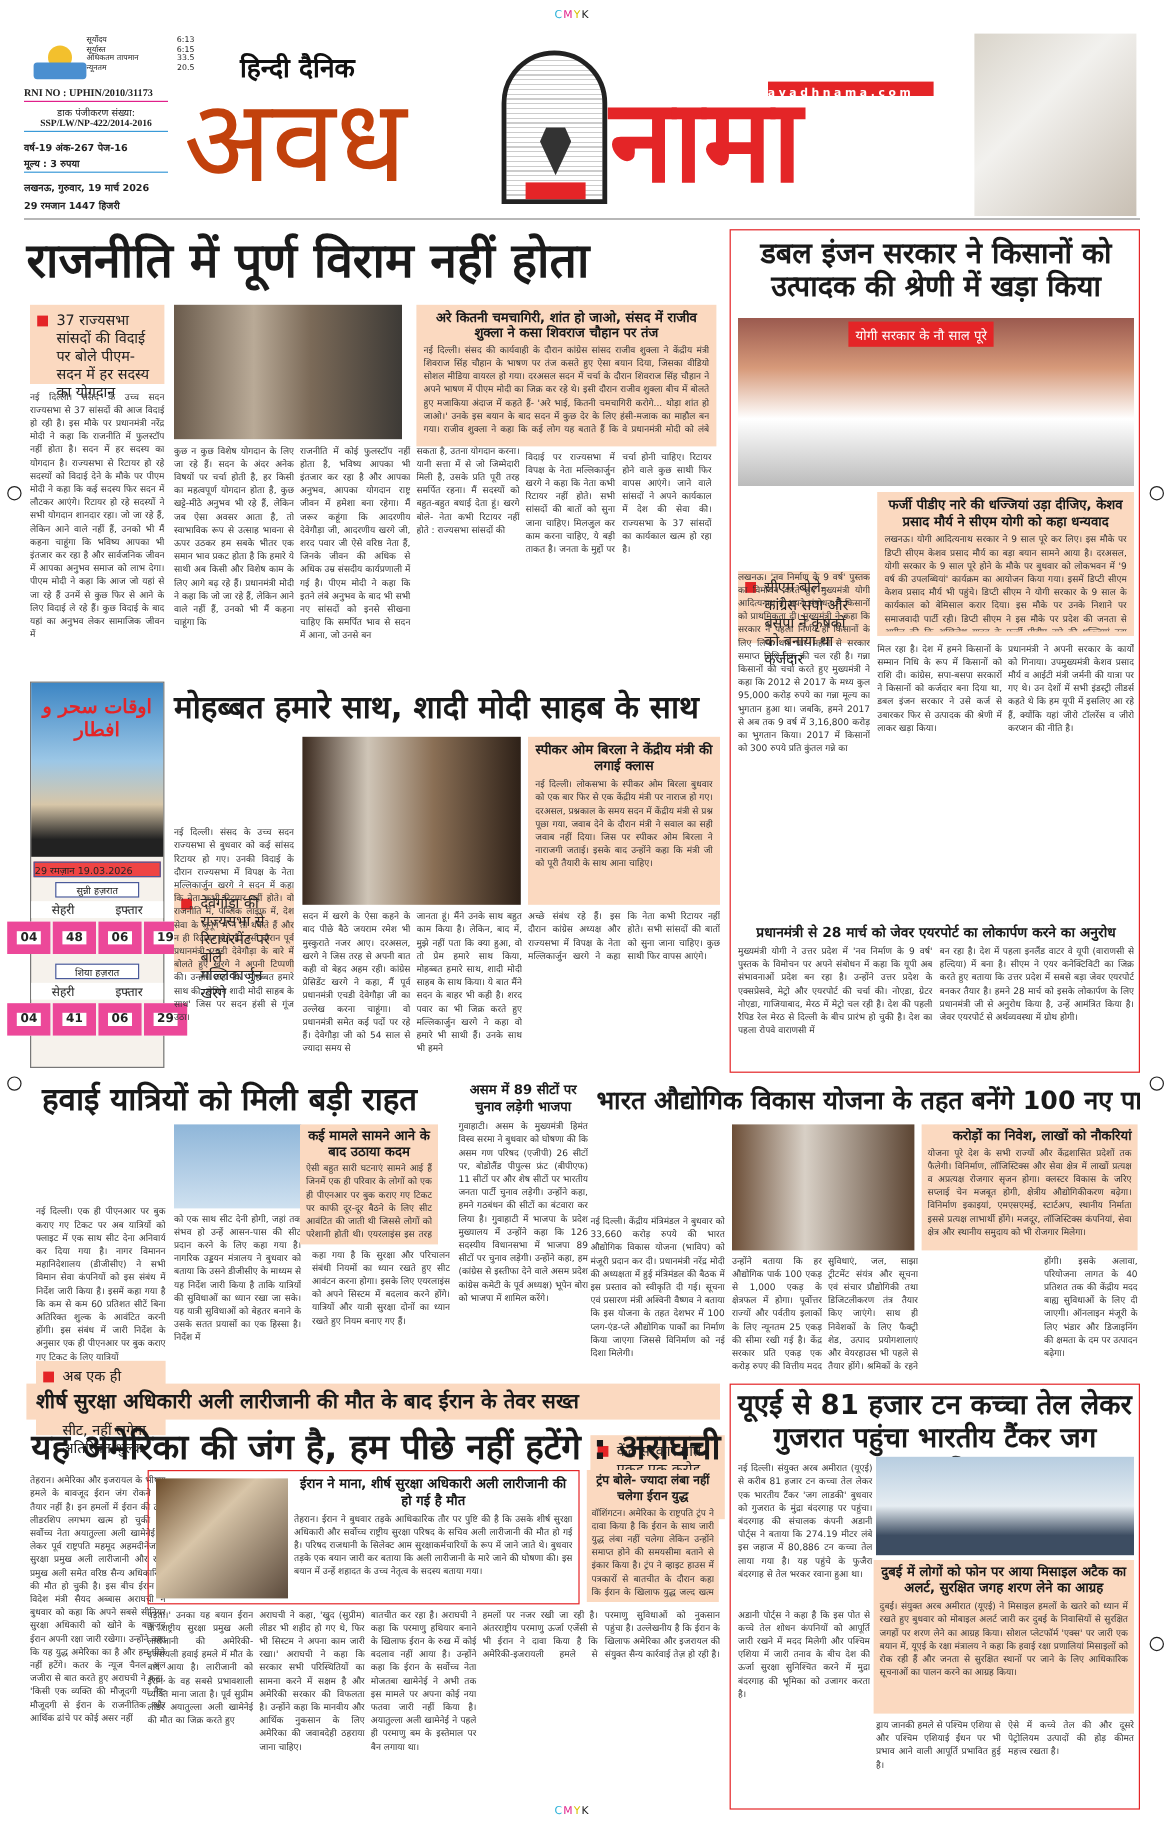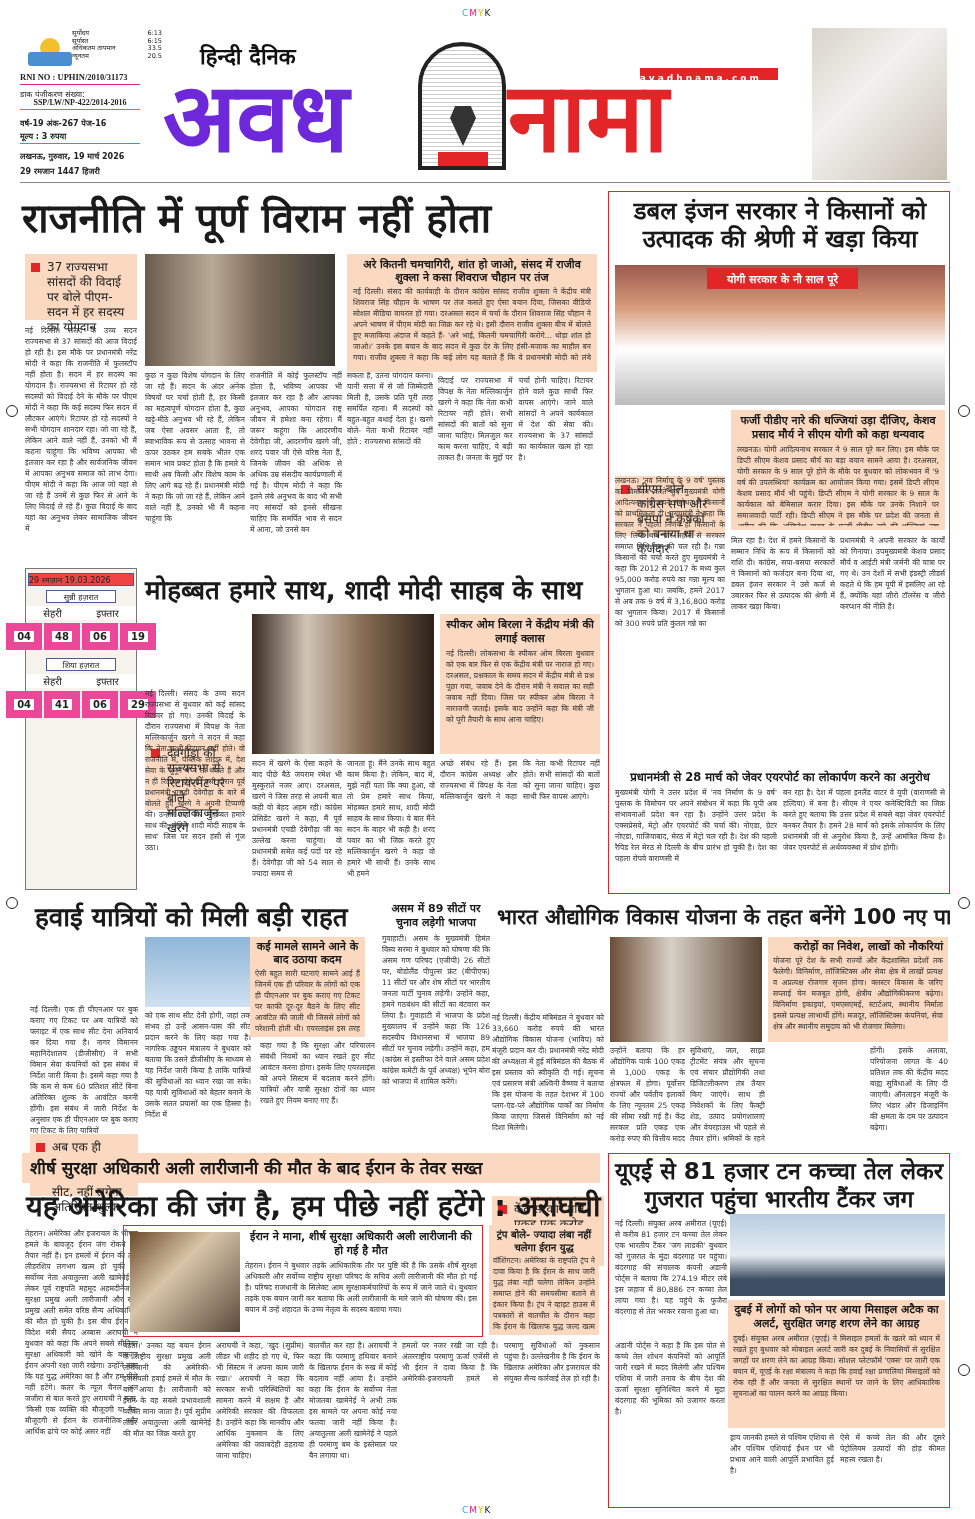--- a/index.html
+++ b/index.html
@@ -21,21 +21,21 @@
 .arch .base{position:absolute;left:16px;bottom:0;width:50px;height:14px;background:#e42527}
 .photo{background:linear-gradient(135deg,#d9d4ca,#f2f1ee 40%,#c8bfb3);}
 .portrait{left:812px;top:28px;width:135px;height:152px}
 .hr{left:20px;width:930px;border-top:1px solid #888}
 h1,h2,h3{font-weight:bold;color:#1a1a1a}
 .col{font-size:7.5px;line-height:11px;color:#333;text-align:justify;overflow:hidden}
 .peach{background:#fbd9c0}
 .bullet{font-size:12px;line-height:15px;color:#222;padding:6px 8px 6px 22px;position:relative}
 .bullet:before{content:"";position:absolute;left:6px;top:9px;width:9px;height:9px;background:#e42527}
 .redbox{border:1.5px solid #e42527}
-.tag{background:#e42527;color:#fff;font-size:11px;font-weight:bold;padding:3px 20px}
+.tag{background:#e42527;color:#fff;font-size:11px;font-weight:normal;padding:3px 6px}
 .clock{display:flex;gap:2px;justify-content:center}
 .clock span{border:8px solid #ec4899;background:#fff;font-size:10px;padding:0 3px;font-weight:bold}
 .crosshair{width:12px;height:12px;border:1px solid #222;border-radius:50%}
 </style>
 </head>
 <body>
 
 <div class="abs cmyk" style="left:462px;top:8px"><span class="c">C</span><span class="m">M</span><span class="y">Y</span><span class="k">K</span></div>
 <div class="abs cmyk" style="left:462px;top:1505px"><span class="c">C</span><span class="m">M</span><span class="y">Y</span><span class="k">K</span></div>
 <div class="abs crosshair" style="left:6px;top:405px"></div>
@@ -60,29 +60,29 @@
   <div style="display:flex;justify-content:space-between">
       <span>अधिकतम तापमान</span>
       <span>33.5</span>
     </div>
   <div style="display:flex;justify-content:space-between">
       <span>न्यूनतम</span>
       <span>20.5</span>
     </div>
 </div>
 <div class="abs mast-meta rule-pink" style="top:72px;width:120px;font-weight:bold;font-family:'Liberation Serif',serif;font-size:8.5px;padding-bottom:2px">RNI NO : UPHIN/2010/31173</div>
-<div class="abs mast-meta" style="top:88px;width:120px;text-align:left">डाक पंजीकरण संख्या:</div>
+<div class="abs mast-meta" style="top:88px;width:120px;text-align:center">डाक पंजीकरण संख्या:</div>
 <div class="abs mast-meta rule-blue" style="top:98px;width:120px;text-align:center;font-weight:bold;font-family:'Liberation Serif',serif;padding-bottom:2px">SSP/LW/NP-422/2014-2016</div>
 <div class="abs mast-meta" style="top:117px;font-weight:bold">वर्ष-19  अंक-267 पेज-16</div>
 <div class="abs mast-meta rule-blue" style="top:130px;width:120px;font-weight:bold;padding-bottom:2px">मूल्य : 3 रुपया</div>
 <div class="abs mast-meta" style="top:150px;font-weight:bold">लखनऊ, गुरुवार, 19 मार्च 2026</div>
 <div class="abs mast-meta" style="top:165px;font-weight:bold">29 रमजान 1447 हिजरी</div>
 
 <div class="abs logo-small">हिन्दी दैनिक</div>
-<div class="abs" style="left:163px;top:68px;font-size:96px;font-weight:bold;color:#6d28d9;line-height:100px">अवध</div>
+<div class="abs" style="left:153px;top:68px;font-size:96px;font-weight:normal;color:#c2410c;line-height:100px">अवध</div>
 <div class="abs arch">
     <div class="pen"></div>
     <div class="base"></div>
   </div>
 <div class="abs" style="left:508px;top:68px;font-size:96px;font-weight:bold;color:#e42527;line-height:100px">नामा</div>
 <div class="abs logo-bar"></div>
 <div class="abs logo-url">www.avadhnama.com</div>
 <div class="abs photo portrait"></div>
 <div class="abs hr" style="top:182px"></div>
 
@@ -109,20 +109,23 @@
   <h3 style="font-size:11px;line-height:14px;text-align:center">फर्जी पीडीए नारे की धज्जियां उड़ा दीजिए, केशव प्रसाद मौर्य ने सीएम योगी को कहा धन्यवाद</h3>
   <div class="col" style="height:82px;margin-top:2px">लखनऊ। योगी आदित्यनाथ सरकार ने 9 साल पूरे कर लिए। इस मौके पर डिप्टी सीएम केशव प्रसाद मौर्य का बड़ा बयान सामने आया है। दरअसल, योगी सरकार के 9 साल पूरे होने के मौके पर बुधवार को लोकभवन में '9 वर्ष की उपलब्धियां' कार्यक्रम का आयोजन किया गया। इसमें डिप्टी सीएम केशव प्रसाद मौर्य भी पहुंचे। डिप्टी सीएम ने योगी सरकार के 9 साल के कार्यकाल को बेमिसाल करार दिया। इस मौके पर उनके निशाने पर समाजवादी पार्टी रही। डिप्टी सीएम ने इस मौके पर प्रदेश की जनता से अपील की कि अखिलेश यादव के फर्जी पीडीए नारे की धज्जियां उड़ा दीजिए और एक बार फिर 2027 में यूपी में कमल खिलाइए।</div>
 </div>
 <div class="abs col" style="left:731px;top:535px;width:104px;height:230px">मिल रहा है। देश में हमने किसानों के सम्मान निधि के रूप में किसानों को राशि दी। कांग्रेस, सपा-बसपा सरकारों ने किसानों को कर्जदार बना दिया था, डबल इंजन सरकार ने उसे कर्ज से उबारकर फिर से उत्पादक की श्रेणी में लाकर खड़ा किया।</div>
 <div class="abs col" style="left:840px;top:535px;width:105px;height:230px">प्रधानमंत्री ने अपनी सरकार के कार्यों को गिनाया। उपमुख्यमंत्री केशव प्रसाद मौर्य व आईटी मंत्री जर्मनी की यात्रा पर गए थे। उन देशों में सभी इंडस्ट्री लीडर्स कहते थे कि हम यूपी में इसलिए आ रहे हैं, क्योंकि यहां जीरो टॉलरेंस व जीरो करप्शन की नीति है।</div>
 <h3 class="abs" style="left:615px;top:770px;width:330px;font-size:11.5px;line-height:14px;text-align:center">प्रधानमंत्री से 28 मार्च को जेवर एयरपोर्ट का लोकार्पण करने का अनुरोध</h3>
 <div class="abs col" style="left:615px;top:787px;width:162px;height:100px">मुख्यमंत्री योगी ने उत्तर प्रदेश में 'नव निर्माण के 9 वर्ष' पुस्तक के विमोचन पर अपने संबोधन में कहा कि यूपी अब संभावनाओं प्रदेश बन रहा है। उन्होंने उत्तर प्रदेश के एक्सप्रेसवे, मेट्रो और एयरपोर्ट की चर्चा की। नोएडा, ग्रेटर नोएडा, गाजियाबाद, मेरठ में मेट्रो चल रही है। देश की पहली रैपिड रेल मेरठ से दिल्ली के बीच प्रारंभ हो चुकी है। देश का पहला रोपवे वाराणसी में</div>
 <div class="abs col" style="left:783px;top:787px;width:162px;height:100px">बन रहा है। देश में पहला इनलैंड वाटर वे यूपी (वाराणसी से हल्दिया) में बना है। सीएम ने एयर कनेक्टिविटी का जिक्र करते हुए बताया कि उत्तर प्रदेश में सबसे बड़ा जेवर एयरपोर्ट बनकर तैयार है। हमने 28 मार्च को इसके लोकार्पण के लिए प्रधानमंत्री जी से अनुरोध किया है, उन्हें आमंत्रित किया है। जेवर एयरपोर्ट से अर्थव्यवस्था में ग्रोथ होगी।</div>
 
 <div class="abs" style="left:25px;top:568px;width:112px;height:322px;border:1px solid #777;background:#f6f2ec">
+  <div class="photo" style="height:145px;background:linear-gradient(180deg,#3d86c4,#9cc7e6 45%,#d7c6a8 70%,#222 90%)">
+    <div style="color:#e42527;font-family:'DejaVu Serif',serif;font-weight:bold;text-align:center;font-size:16px;padding-top:10px">اوقات سحر و افطار</div>
+  </div>
   <div style="background:#ef4444;border:1px solid #4a5a9a;margin:4px 2px;font-size:8px">29 रमज़ान 19.03.2026</div>
   <div style="background:#fff;border:1.5px solid #4a5a9a;margin:2px 20px;text-align:center;font-size:8px">सुन्नी हज़रात</div>
   <div style="display:flex;justify-content:space-around;font-size:10px;background:#fff;margin:3px 0">
       <span>सेहरी</span>
       <span>इफ्तार</span>
     </div>
   <div class="clock">
     <span>04</span>
       <span>48</span>
     <span>06</span>

